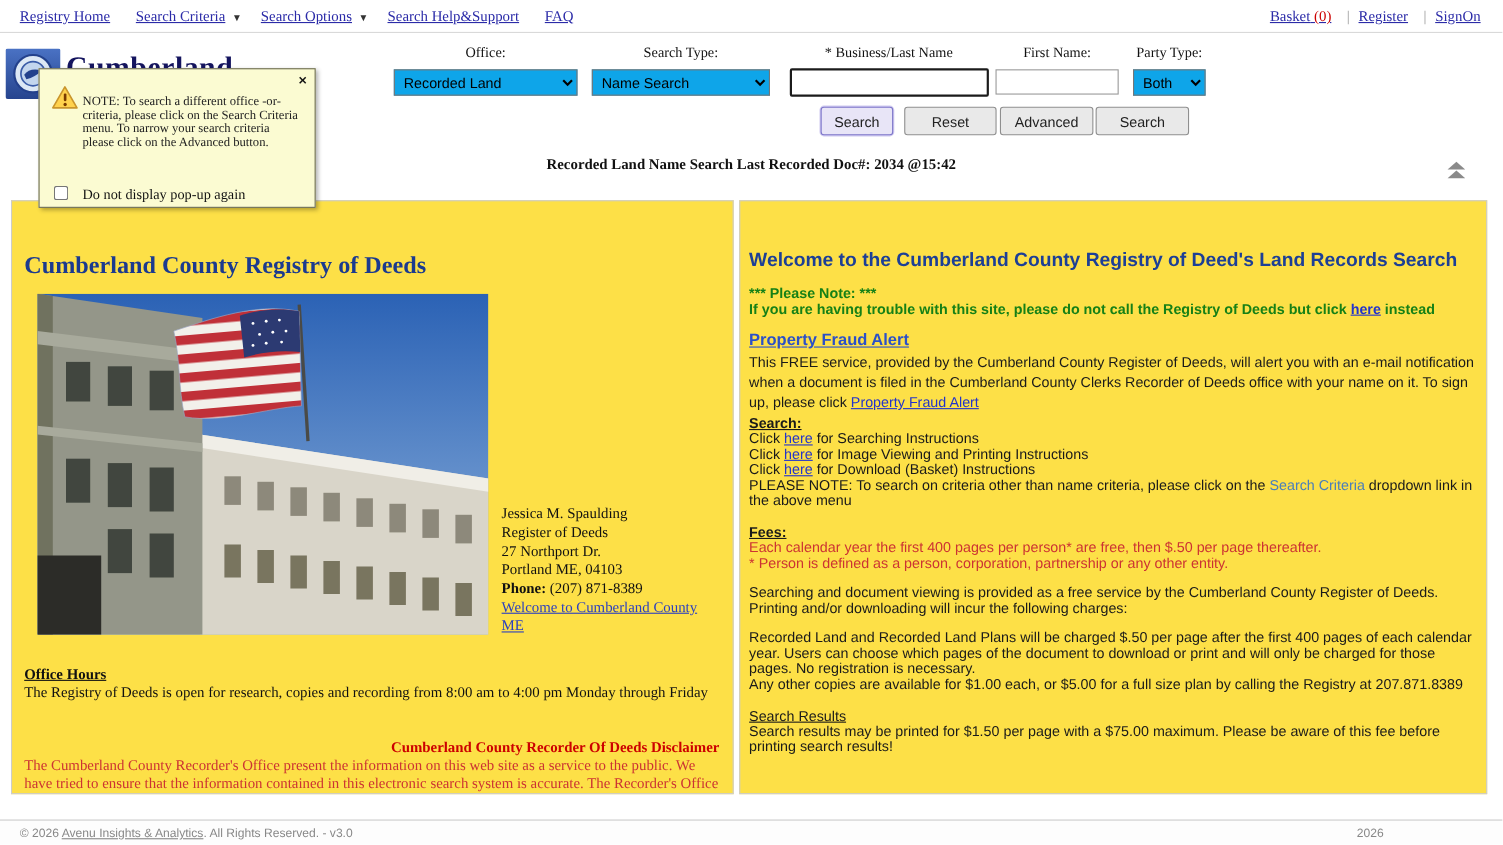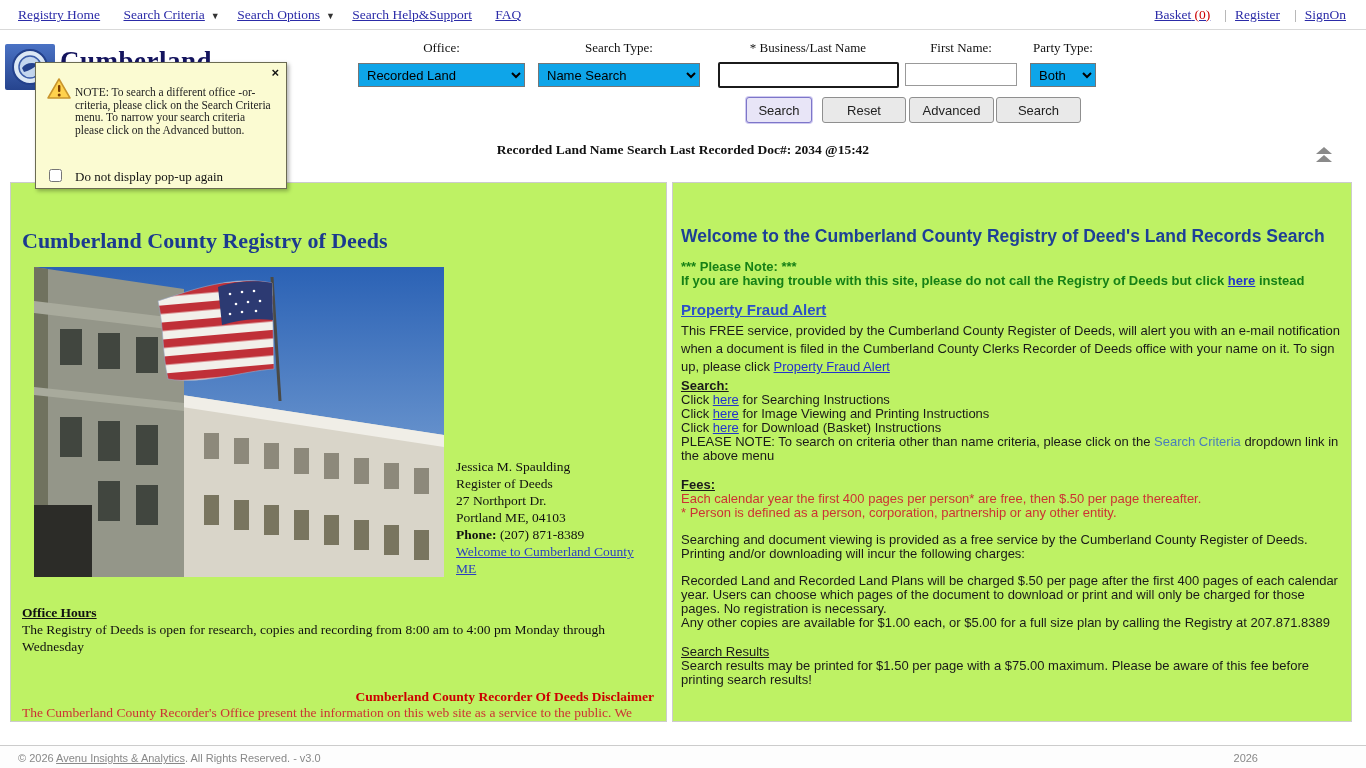--- a/index.html
+++ b/index.html
@@ -45,21 +45,21 @@
   .popup-close { position:absolute; right:7px; top:2px; font:bold 13px "Liberation Sans",sans-serif;
     color:#111; cursor:pointer; }
   .popup-warnicon { position:absolute; left:10px; top:14px; }
   .popup-text { position:absolute; left:39px; top:23px; width:198px;
     font-size:11.5px; line-height:12.5px; color:#222; }
   .popup-chk { position:absolute; left:13px; top:106px; width:13px; height:13px; }
   .popup-chk-label { position:absolute; left:39px; top:106px; font-size:13px; color:#111; }
 
   
   .panel { position:absolute; top:182px; height:540px; border:1px solid #ccc;
-    background:#bef264; overflow:hidden; }
+    background:#fde047; overflow:hidden; }
   .panel-left { left:10px; width:657px; padding:46px 12px 0 11px; }
   .panel-right { left:672px; width:680px; padding:42px 12px 0 8px;
     font-family:"Liberation Sans",sans-serif; font-size:13px; line-height:14px; color:#1a1a1a; }
 
   
   .lp-title { font-size:22px; line-height:24px; font-weight:bold; color:#1b3a8f; margin:0 0 14px; }
   .lp-row { display:flex; align-items:flex-end;padding-left:12px; }
   .photo { width:410px; height:310px; display:block; flex:0 0 auto; }
   .contact { margin-left:12px; margin-top:102px; font-size:13.5px; line-height:17px; color:#111; }
   .contact a { color:#2b3fc0; text-decoration:underline; }
@@ -252,21 +252,21 @@
       <div class="contact">
         <div>Jessica M. Spaulding</div>
         <div>Register of Deeds</div>
         <div>27 Northport Dr.</div>
         <div>Portland ME, 04103</div>
         <div><b>Phone:</b> <span>(207) 871-8389</span></div>
         <div style="width:195px;"><a href="#">Welcome to Cumberland County ME</a></div>
       </div>
     </div>
     <div class="lp-sec-title">Office Hours</div>
-    <div class="lp-sec-text">The Registry of Deeds is open for research, copies and recording from 8:00 am to 4:00 pm Monday through Wednesday</div>
+    <div class="lp-sec-text">The Registry of Deeds is open for research, copies and recording from 8:00 am to 4:00 pm Monday through Friday</div>
     <div class="lp-disc-title">Cumberland County Recorder Of Deeds Disclaimer</div>
     <div class="lp-disc-text">The Cumberland County Recorder's Office present the information on this web site as a service to the public. We have tried to ensure that the information contained in this electronic search system is accurate. The Recorder's Office</div>
   </div>
 
   <div class="panel panel-right">
     <h2 class="rp-title">Welcome to the Cumberland County Registry of Deed's Land Records Search</h2>
     <div class="rp-note-title">*** Please Note: ***</div>
     <div class="rp-note-line">
       <span>If you are having trouble with this site, please do not call the Registry of Deeds but click</span>
       <a href="#">here</a>

